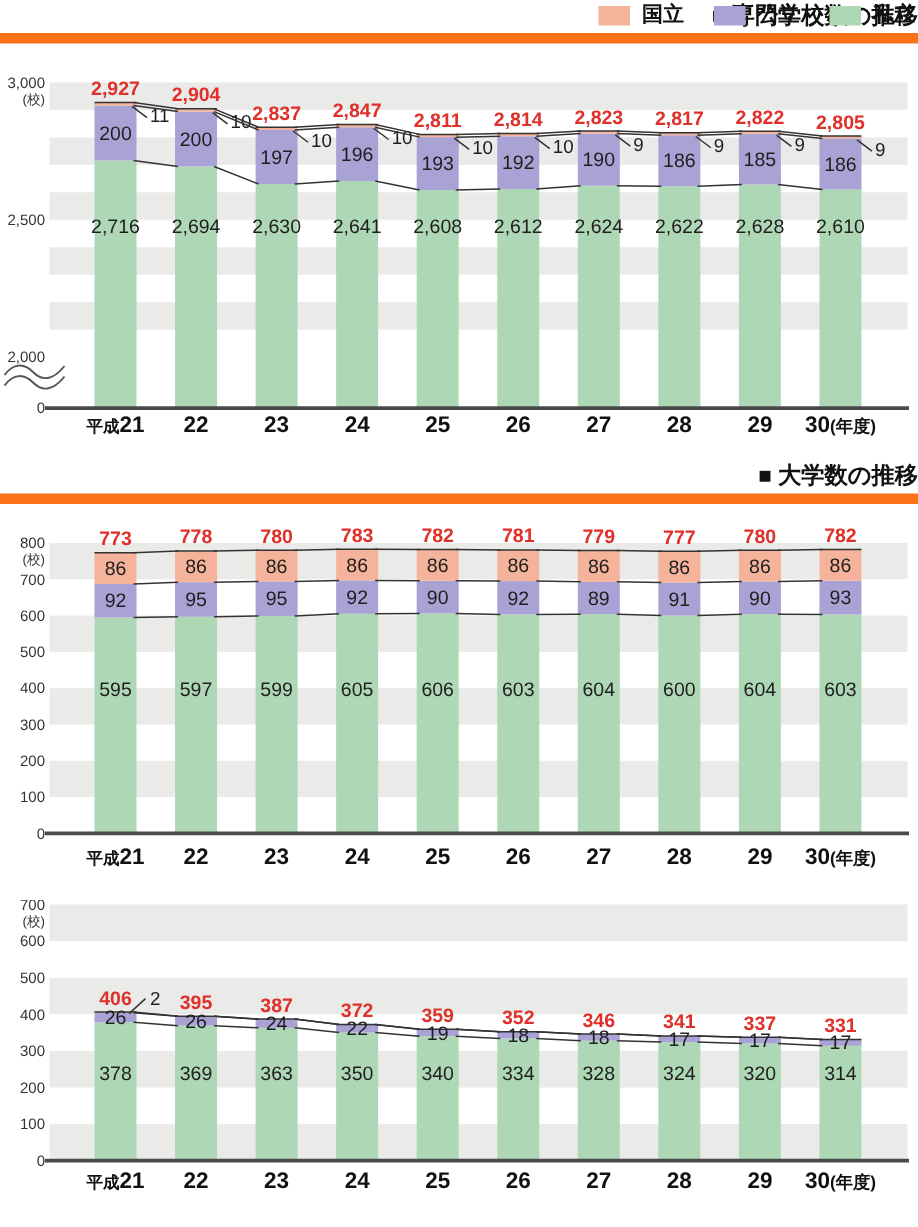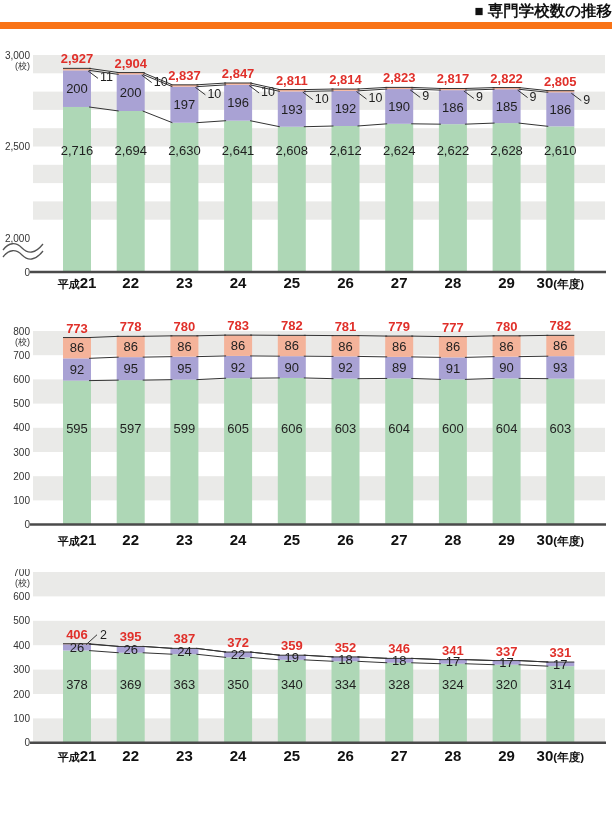--- a/index.html
+++ b/index.html
@@ -14,20 +14,34 @@
   .legend-label{font-size:14px;font-weight:bold;color:#111;}
   svg{display:block;}
   .mt2{margin-top:2px;}
 </style>
 </head>
 <body>
 
 <div class="chart-block">
   <div class="title-row">
     <span class="marker">■</span><span class="title-text">専門学校数の推移</span>
+    <div class="legend">
+      <div class="legend-item">
+        <span class="legend-swatch" style="background: rgb(244, 179, 154);"></span>
+        <span class="legend-label">国立</span>
+      </div>
+      <div class="legend-item">
+        <span class="legend-swatch" style="background: rgb(169, 162, 212);"></span>
+        <span class="legend-label">公立</span>
+      </div>
+      <div class="legend-item">
+        <span class="legend-swatch" style="background: rgb(174, 215, 182);"></span>
+        <span class="legend-label">私立</span>
+      </div>
+    </div>
   </div>
   <svg id="svg0" class="mt2" width="612" height="270">
       <rect x="33" y="24" width="572" height="18.3" fill="#eaeae8"></rect>
       <rect x="33" y="60.6" width="572" height="18.3" fill="#eaeae8"></rect>
       <rect x="33" y="97.2" width="572" height="18.3" fill="#eaeae8"></rect>
       <rect x="33" y="133.8" width="572" height="18.3" fill="#eaeae8"></rect>
       <rect x="33" y="170.4" width="572" height="18.3" fill="#eaeae8"></rect>
       <text x="30" y="27.5" font-size="10" fill="#333" text-anchor="end" font-weight="normal" font-family="&quot;Liberation Sans&quot;,&quot;DejaVu Sans&quot;,sans-serif">3,000</text>
       <text x="30" y="119" font-size="10" fill="#333" text-anchor="end" font-weight="normal" font-family="&quot;Liberation Sans&quot;,&quot;DejaVu Sans&quot;,sans-serif">2,500</text>
       <text x="30" y="210.5" font-size="10" fill="#333" text-anchor="end" font-weight="normal" font-family="&quot;Liberation Sans&quot;,&quot;DejaVu Sans&quot;,sans-serif">2,000</text>
@@ -160,20 +174,23 @@
       <line x1="518.6" y1="92.076" x2="548.3" y2="95.37" stroke="#333333" stroke-width="1"></line>
       <line x1="518.6" y1="58.221" x2="548.3" y2="61.332" stroke="#333333" stroke-width="1"></line>
       <line x1="518.6" y1="56.574" x2="548.3" y2="59.685" stroke="#333333" stroke-width="1"></line>
       <path d="M3 219 c6 -8 13 -8 19 -2 c6 6 13 6 21 -4" stroke="#555" stroke-width="1.3" fill="none"></path>
       <path d="M3 226 c6 -8 13 -8 19 -2 c6 6 13 6 21 -4" stroke="#555" stroke-width="1.3" fill="none"></path>
       <line x1="30" y1="241" x2="606" y2="241" stroke="#4a4a4a" stroke-width="2.5"></line>
     </svg>
 </div>
 
 <div class="chart-block" style="margin-top:6px;">
+  <div class="title-row">
+    <span class="marker">■</span><span class="title-text">大学数の推移</span>
+  </div>
   <svg id="svg1" class="mt2" width="612" height="246">
       <rect x="33" y="24" width="572" height="24.2" fill="#eaeae8"></rect>
       <rect x="33" y="72.4" width="572" height="24.2" fill="#eaeae8"></rect>
       <rect x="33" y="120.8" width="572" height="24.2" fill="#eaeae8"></rect>
       <rect x="33" y="169.2" width="572" height="24.2" fill="#eaeae8"></rect>
       <text x="30" y="27.5" font-size="10" fill="#333" text-anchor="end" font-weight="normal" font-family="&quot;Liberation Sans&quot;,&quot;DejaVu Sans&quot;,sans-serif">800</text>
       <text x="30" y="51.7" font-size="10" fill="#333" text-anchor="end" font-weight="normal" font-family="&quot;Liberation Sans&quot;,&quot;DejaVu Sans&quot;,sans-serif">700</text>
       <text x="30" y="75.9" font-size="10" fill="#333" text-anchor="end" font-weight="normal" font-family="&quot;Liberation Sans&quot;,&quot;DejaVu Sans&quot;,sans-serif">600</text>
       <text x="30" y="100.1" font-size="10" fill="#333" text-anchor="end" font-weight="normal" font-family="&quot;Liberation Sans&quot;,&quot;DejaVu Sans&quot;,sans-serif">500</text>
       <text x="30" y="124.3" font-size="10" fill="#333" text-anchor="end" font-weight="normal" font-family="&quot;Liberation Sans&quot;,&quot;DejaVu Sans&quot;,sans-serif">400</text>

